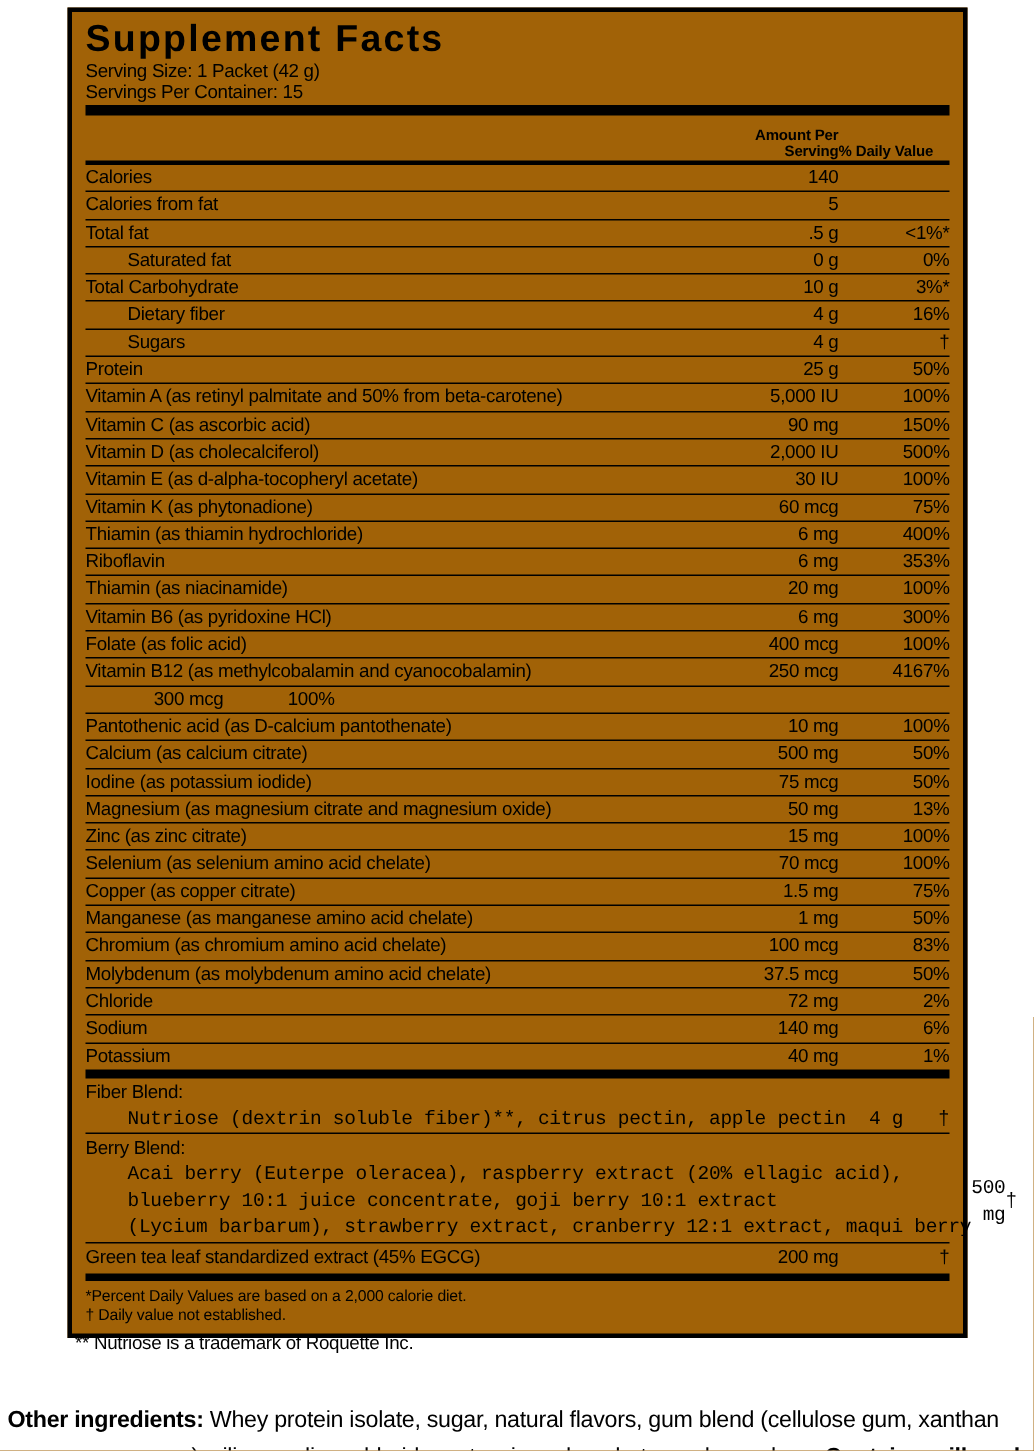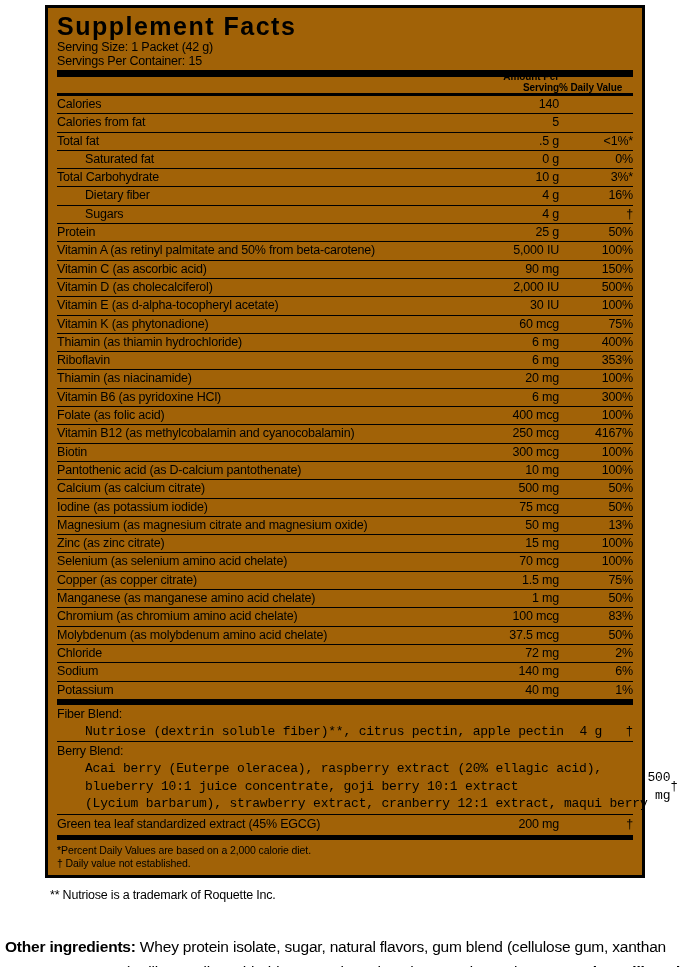--- a/index.html
+++ b/index.html
@@ -32,21 +32,21 @@
     line-height: 14px;
     letter-spacing: -0.2px;
   }
   .bar { background: #000; width: 100%; }
   .bar-thick  { height: 7px; margin-top: 2px; }
   .bar-medium { height: 3px; }
   .bar-sep    { height: 5px; }
   .header-row {
     display: flex;
     align-items: flex-end;
-    height: 16px;
+    height: 30px;
     font-size: 10px;
     font-weight: bold;
     letter-spacing: -0.1px;
   }
   .header-row .spacer { flex: 1; }
   .header-row .amt-h { width: 92px; text-align: right; }
   .header-row .dv-h  { width: 74px; }
   .row {
     display: flex;
     box-sizing: border-box;
@@ -220,21 +220,20 @@
         <span class="name">Folate (as folic acid)</span>
         <span class="amt">400 mcg</span>
         <span class="dv">100%</span>
       </div>
       <div class="row">
         <span class="name">Vitamin B12 (as methylcobalamin and cyanocobalamin)</span>
         <span class="amt">250 mcg</span>
         <span class="dv">4167%</span>
       </div>
       <div class="row">
-        <span class="name">Biotin</span>
         <span class="amt">300 mcg</span>
         <span class="dv">100%</span>
       </div>
       <div class="row">
         <span class="name">Pantothenic acid (as D-calcium pantothenate)</span>
         <span class="amt">10 mg</span>
         <span class="dv">100%</span>
       </div>
       <div class="row">
         <span class="name">Calcium (as calcium citrate)</span>

